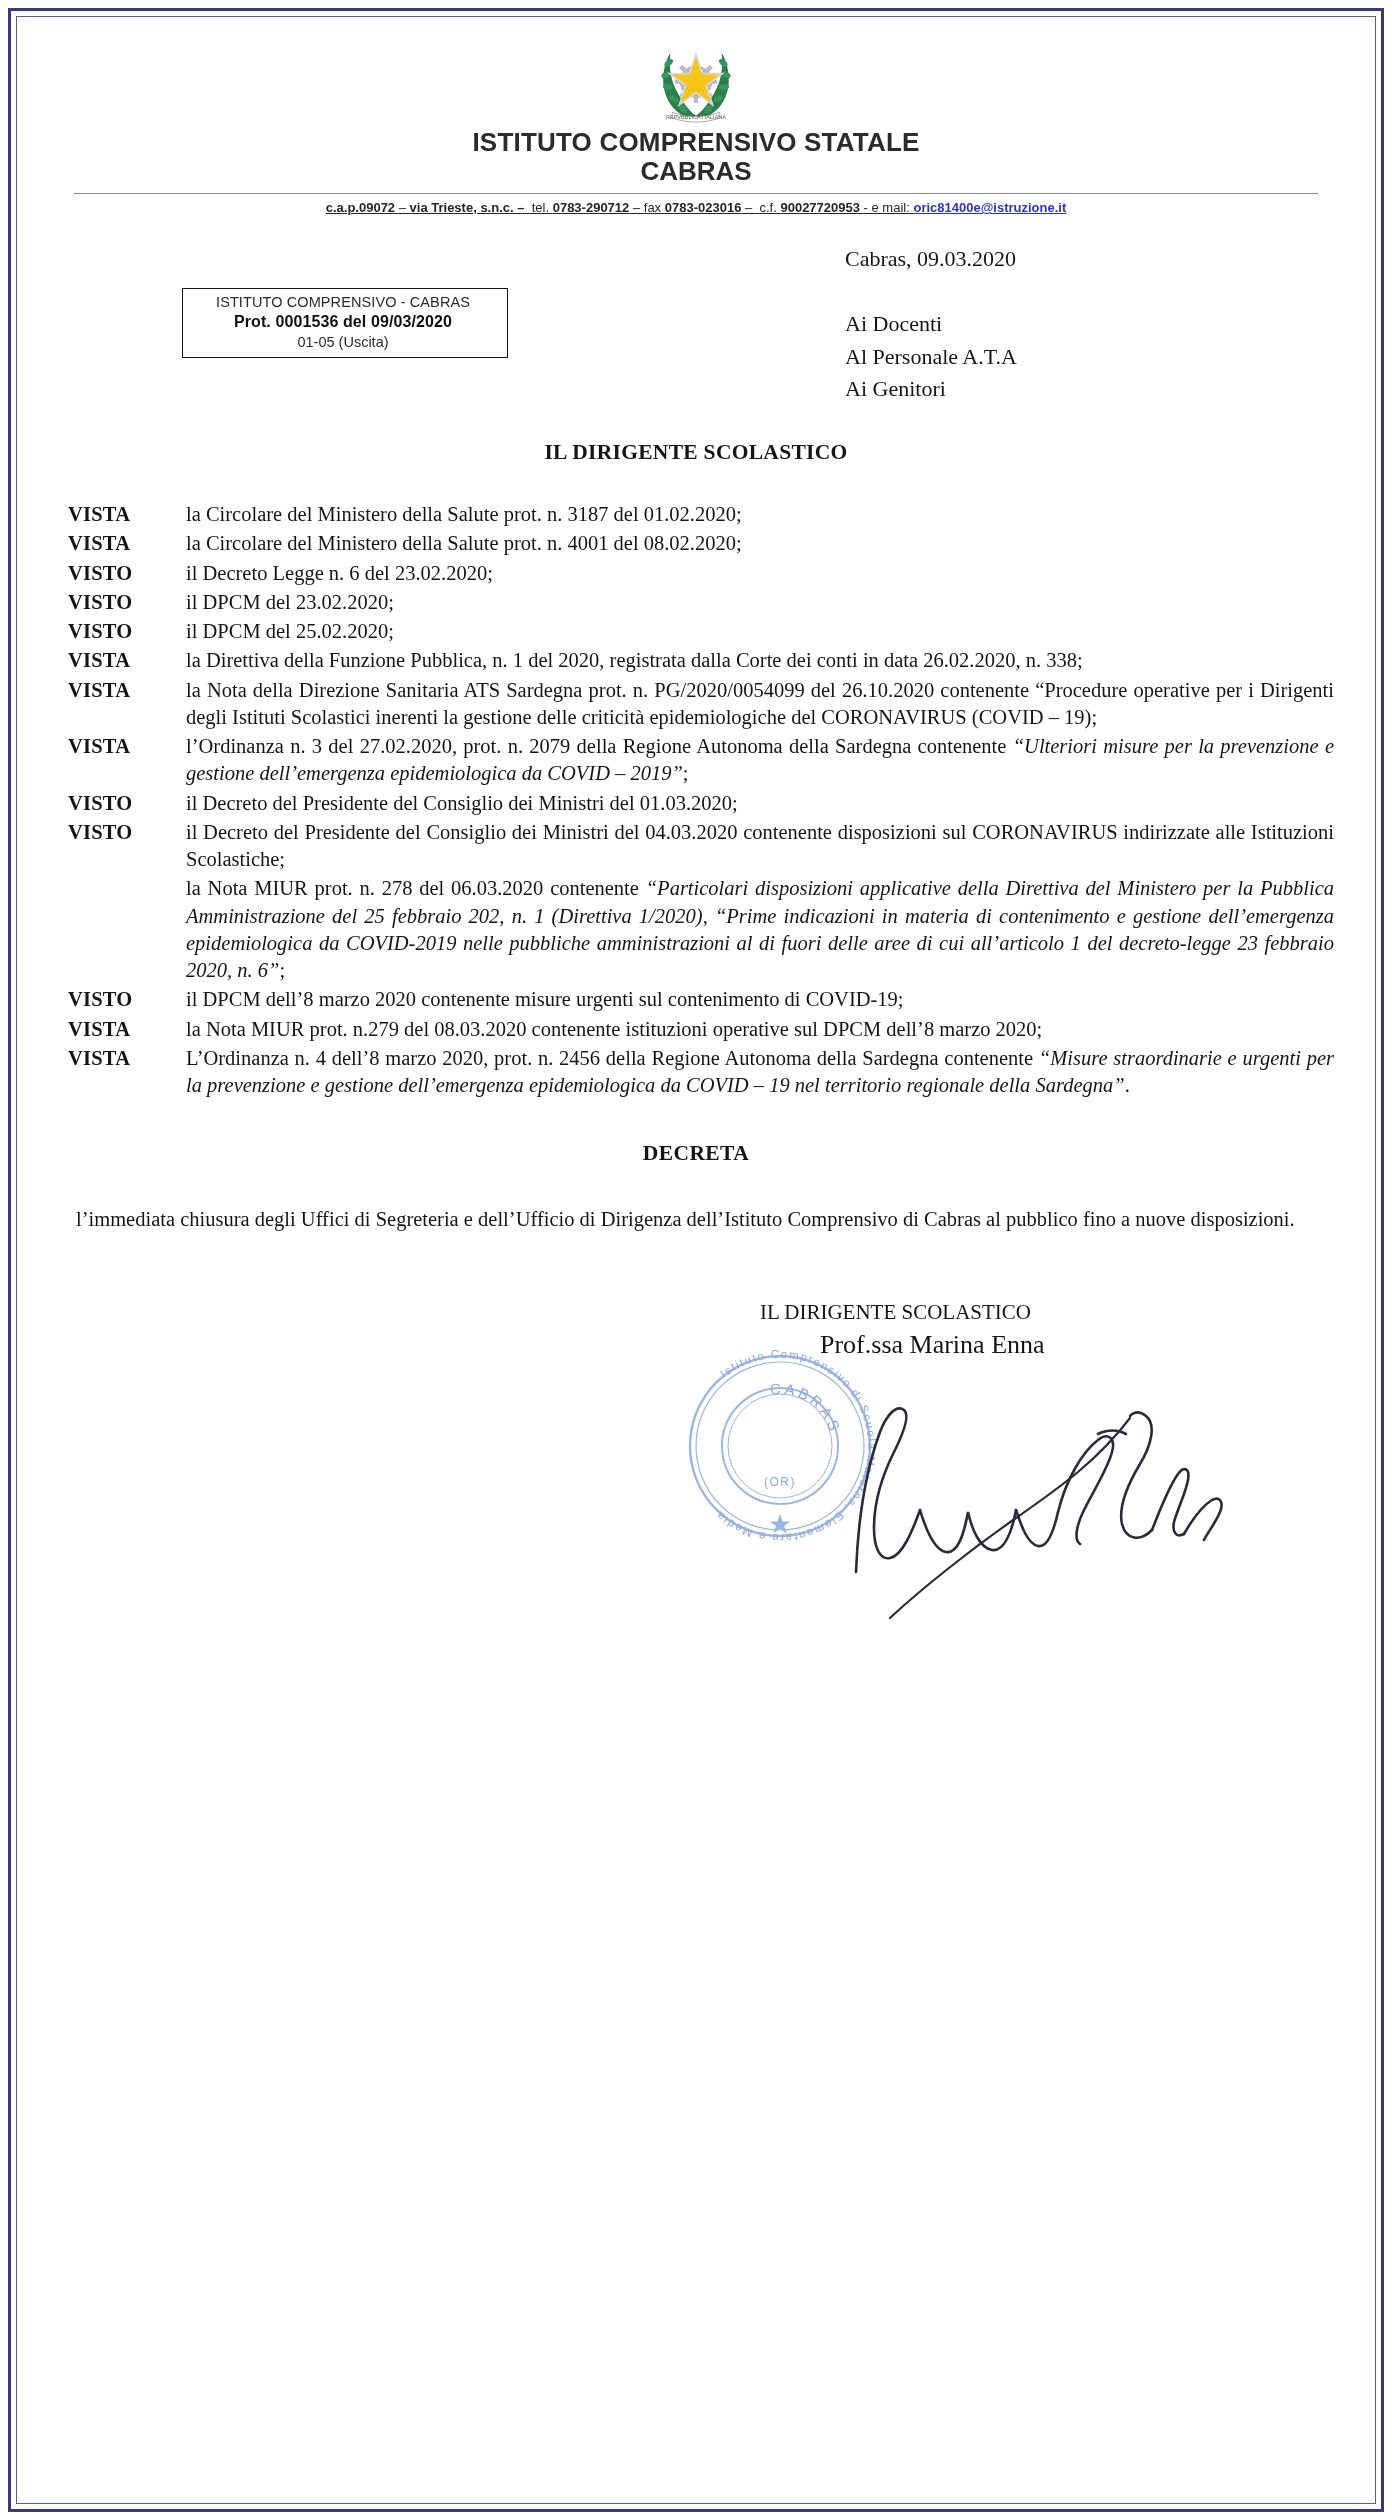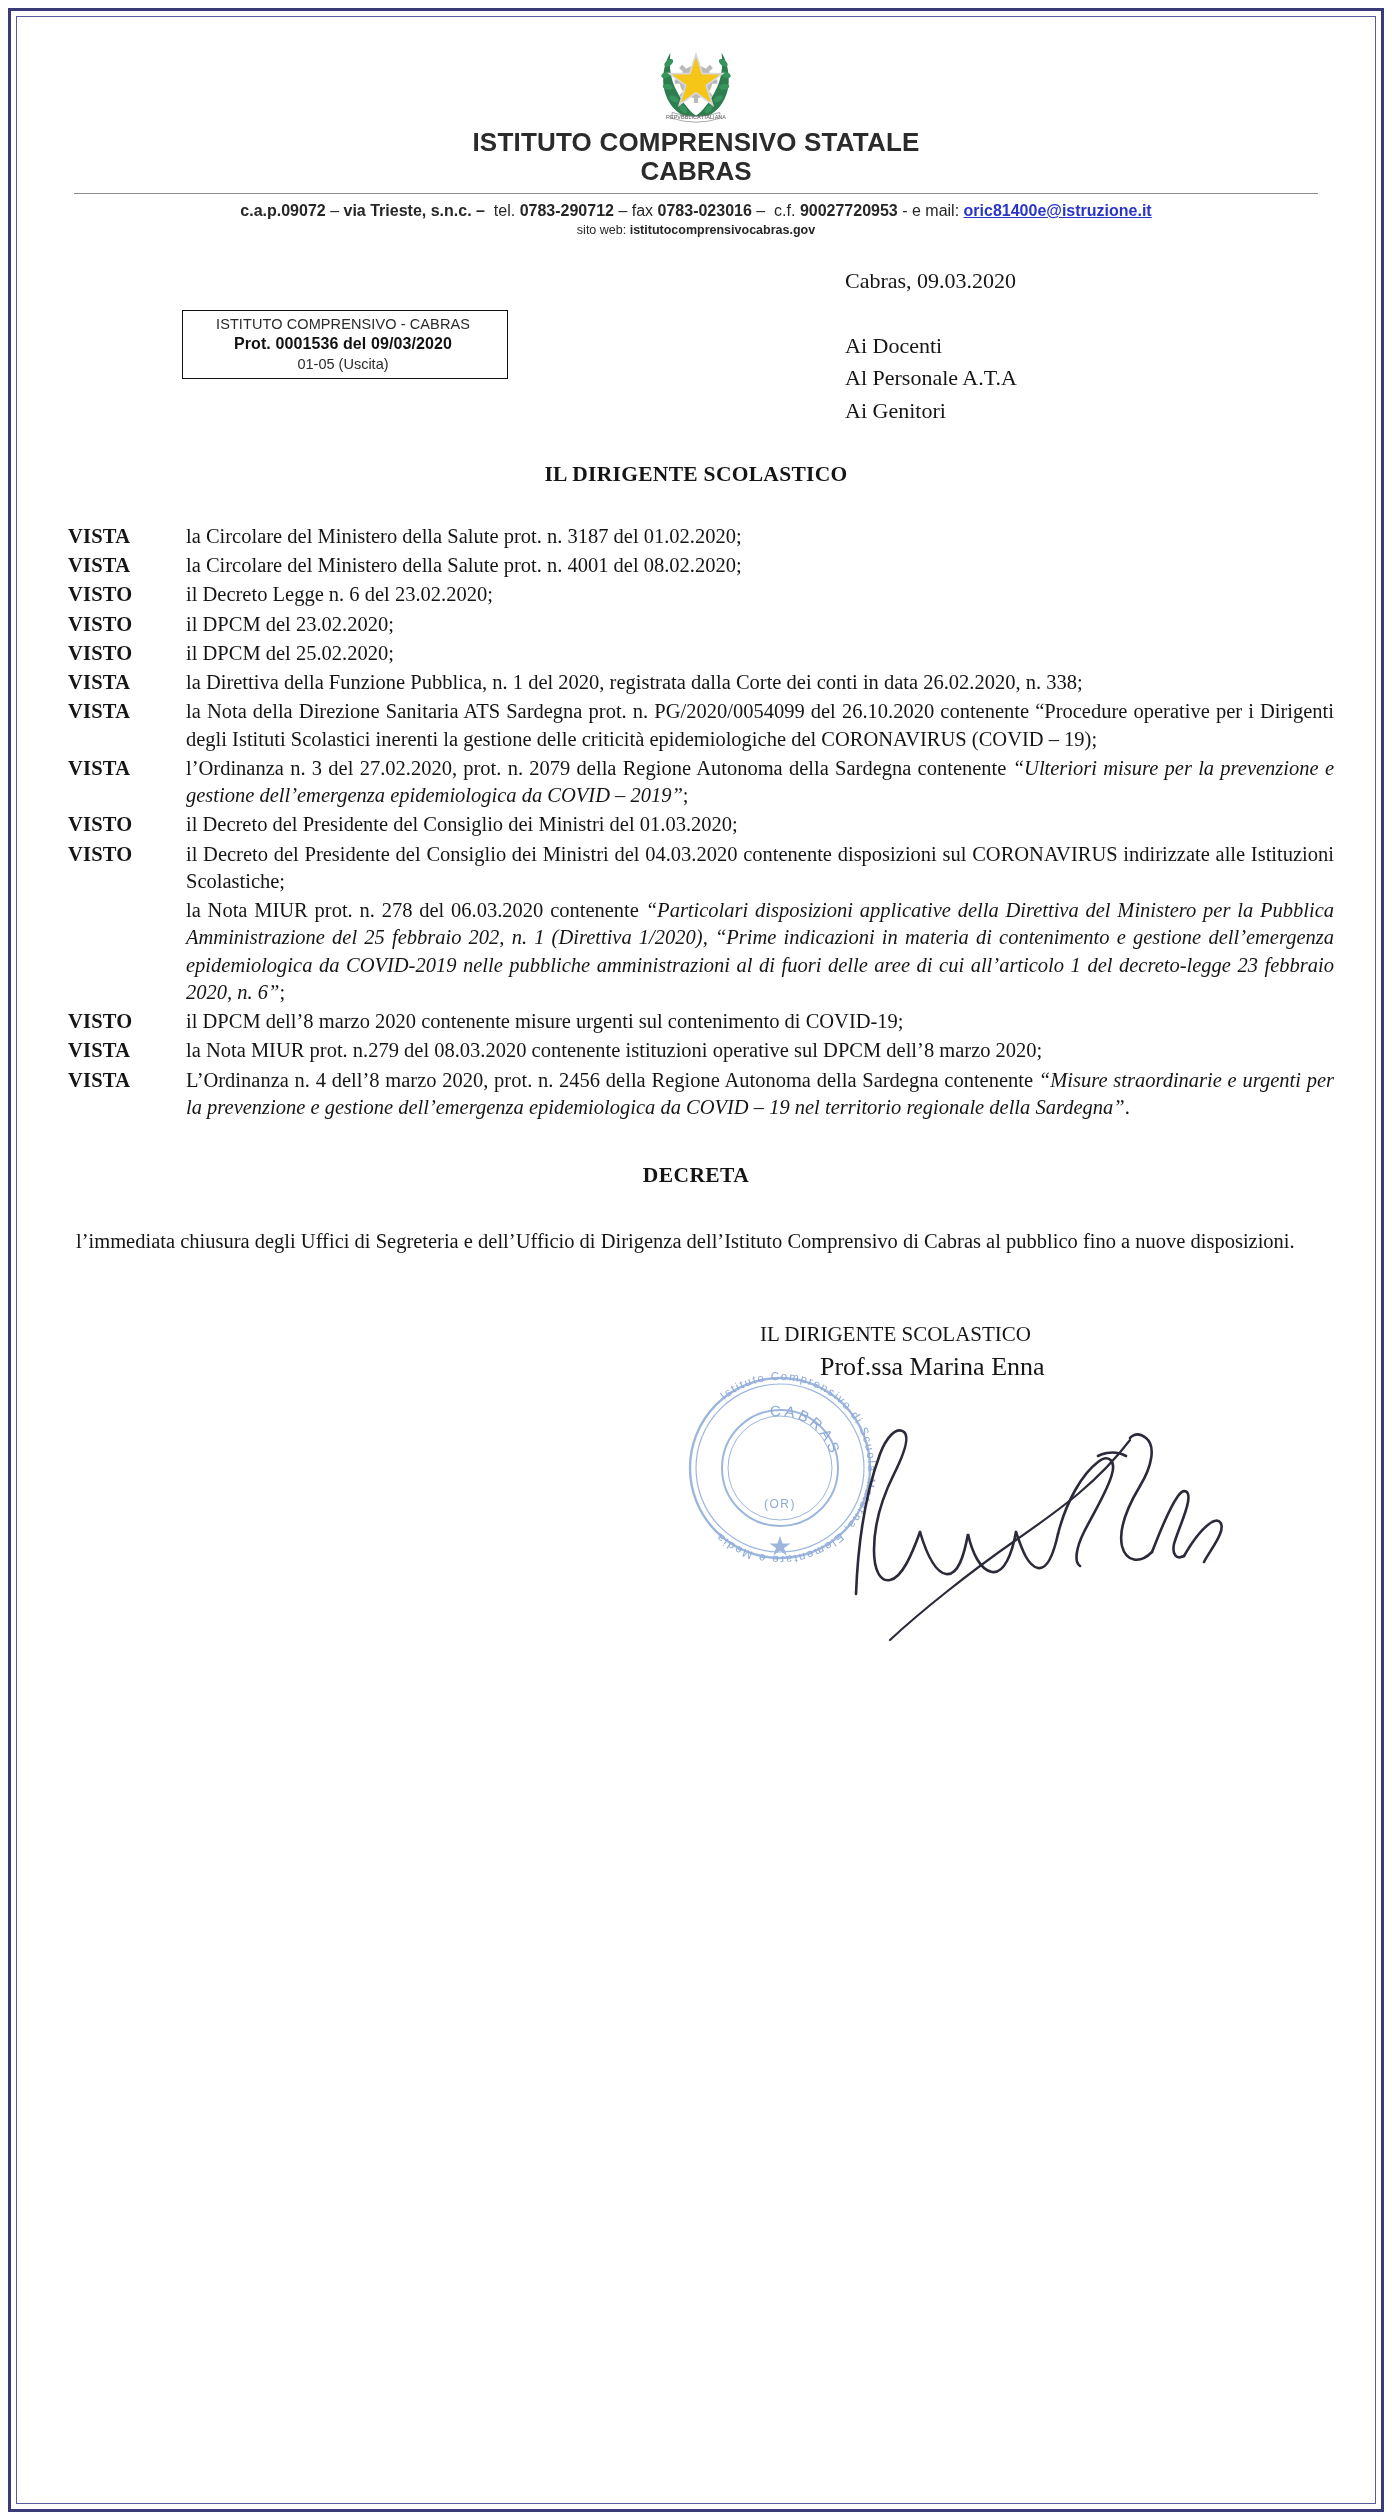--- a/index.html
+++ b/index.html
@@ -65,24 +65,25 @@
     color: #2b2b2b;
     line-height: 1.12;
   }
   .hr-head {
     border: 0;
     border-top: 1px solid #8c8c8c;
     margin: 7px 44px 5px 44px;
   }
   .contact-line {
     font-family: "Liberation Sans", sans-serif;
-    font-size: 16px;
+    font-size: 13px;
     color: #262626;
     line-height: 1.45;
     white-space: nowrap;
+    text-decoration: underline;
   }
   .contact-line .b { font-weight: bold; }
   .contact-line .mail {
     color: #2a35c8;
     font-weight: bold;
     text-decoration: underline;
   }
   .site-line {
     font-family: "Liberation Sans", sans-serif;
     font-size: 12.5px;
@@ -283,21 +284,20 @@
         <text x="50" y="100" font-size="6.5" text-anchor="middle" fill="#5a5a5a" font-family="Liberation Sans, sans-serif">REPVBBLICA ITALIANA</text>
       </svg>
 
       <div class="school-name">ISTITUTO COMPRENSIVO STATALE</div>
       <div class="school-city">CABRAS</div>
 
       <hr class="hr-head">
 
       <div class="contact-line"><span class="b">c.a.p.09072</span><span> – </span><span class="b">via Trieste, s.n.c. –</span>&nbsp;&nbsp;<span>tel. </span><span class="b">0783-290712</span><span> – </span><span>fax </span><span class="b">0783-023016</span><span> – </span>&nbsp;<span>c.f. </span><span class="b">90027720953</span><span> - e mail: </span><a class="mail" href="#">oric81400e@istruzione.it</a></div>
 
-      <div class="site-line"><span>sito web: </span><span class="b">istitutocomprensivocabras.gov</span></div>
     </div>
 
     <div class="meta">
       <div class="prot-box">
         <div class="prot-l1">ISTITUTO COMPRENSIVO - CABRAS</div>
         <div class="prot-l2">Prot. 0001536 del 09/03/2020</div>
         <div class="prot-l3">01-05 (Uscita)</div>
       </div>
 
       <div class="date-line">Cabras, 09.03.2020</div>

